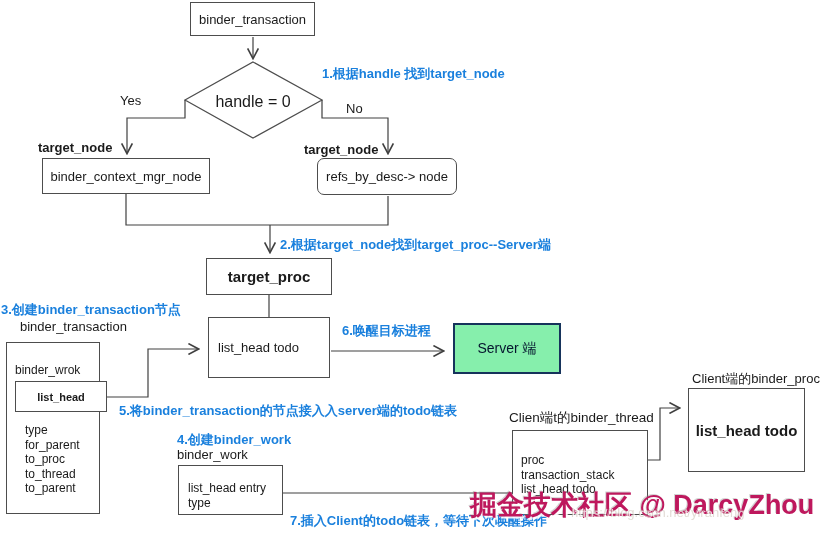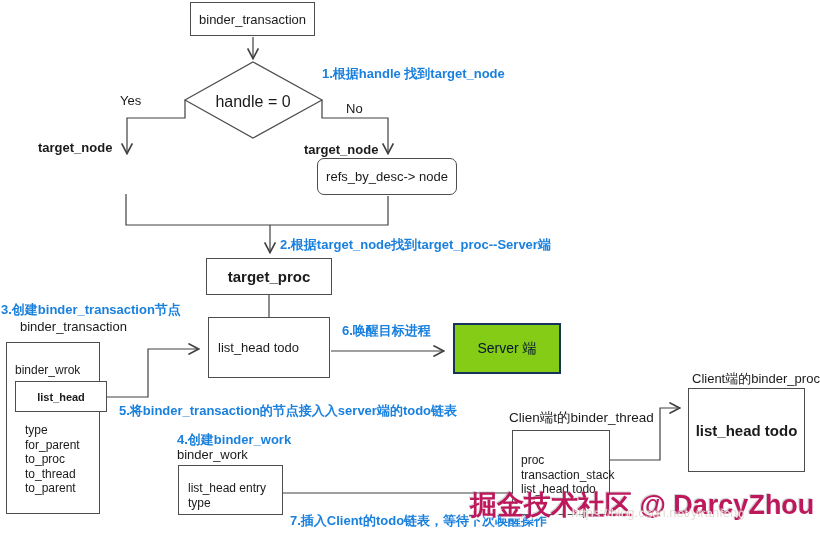--- a/index.html
+++ b/index.html
@@ -6,21 +6,21 @@
   body{width:820px;height:537px;background:#ffffff;position:relative;overflow:hidden;
        font-family:"Liberation Sans","DejaVu Sans",sans-serif;color:#1a1a1a;}
   #stage{position:absolute;inset:0;width:820px;height:537px;}
   svg.wires{position:absolute;left:0;top:0;z-index:1;}
   .box{position:absolute;border:1px solid #4d4d4d;background:#fff;z-index:2;
        display:flex;align-items:center;justify-content:center;font-size:13px;box-sizing:border-box;}
   .box.leftpad{justify-content:flex-start;padding-left:9px;}
   .lbl{position:absolute;z-index:3;white-space:nowrap;font-size:13px;}
   .bold{font-weight:bold;}
   .anno{position:absolute;z-index:3;white-space:nowrap;font-weight:bold;font-size:13px;color:#1a80dd;}
-  .server{background:#84cc16;border:2px solid #16335b;font-size:14px;color:#05152e;}
+  .server{background:#86efac;border:2px solid #16335b;font-size:14px;color:#05152e;}
   .struct-field{line-height:14.5px;font-size:12px;}
   .wm{position:absolute;z-index:5;white-space:nowrap;font-weight:bold;font-size:27px;
       color:#be185d;text-shadow:2px 2px 1px rgba(255,255,255,.95),-1px -1px 0 rgba(130,130,130,.35);}
   .wm-url{position:absolute;z-index:5;white-space:nowrap;font-size:13px;
       color:rgba(206,196,186,0.6);text-shadow:1px 1px 0 rgba(255,255,255,.8);}
   .diamond-label{position:absolute;z-index:3;text-align:center;font-size:16px;}
 </style>
 </head>
 <body>
 
@@ -54,20 +54,23 @@
   <div class="diamond-label" style="left:196px;top:93px;width:114px;">handle = 0</div>
 
   <div class="lbl" style="left:120px;top:93px;">Yes</div>
   <div class="lbl" style="left:346px;top:101px;">No</div>
 
   <div class="anno" style="left:322px;top:65px;">1.根据handle 找到target_node</div>
 
   <div class="lbl bold" style="left:38px;top:140px;">target_node</div>
   <div class="lbl bold" style="left:304px;top:142px;">target_node</div>
 
+  <div class="box" style="left:42px;top:158px;width:168px;height:36px;">
+    <span>binder_context_mgr_node</span>
+  </div>
   <div class="box" style="left:317px;top:158px;width:140px;height:37px;border-radius:7px;">
     <span>refs_by_desc-&gt; node</span>
   </div>
 
   <div class="anno" style="left:280px;top:236px;">2.根据target_node找到target_proc--Server端</div>
 
   <div class="box bold" style="left:206px;top:258px;width:126px;height:37px;font-size:15px;">
     <span>target_proc</span>
   </div>
 
@@ -103,21 +106,21 @@
   <div class="anno" style="left:177px;top:431px;">4.创建binder_work</div>
   <div class="lbl" style="left:177px;top:447px;">binder_work</div>
   <div class="box" style="left:178px;top:465px;width:105px;height:50px;display:block;">
     <div style="position:absolute;left:9px;top:15px;font-size:12px;line-height:15px;">
       <div>list_head entry</div>
       <div>type</div>
     </div>
   </div>
 
   <div class="lbl" style="left:509px;top:409px;font-size:13.5px;">Clien端t的binder_thread</div>
-  <div class="box" style="left:512px;top:430px;width:98px;height:85px;display:block;">
+  <div class="box" style="left:512px;top:430px;width:136px;height:85px;display:block;">
     <div style="position:absolute;left:8px;top:22px;font-size:12px;line-height:14.5px;">
       <div>proc</div>
       <div>transaction_stack</div>
       <div>list_head todo</div>
     </div>
   </div>
 
   <div class="lbl" style="left:692px;top:370px;">Client端的binder_proc</div>
   <div class="box bold" style="left:688px;top:388px;width:117px;height:84px;font-size:15px;">
     <span>list_head todo</span>

